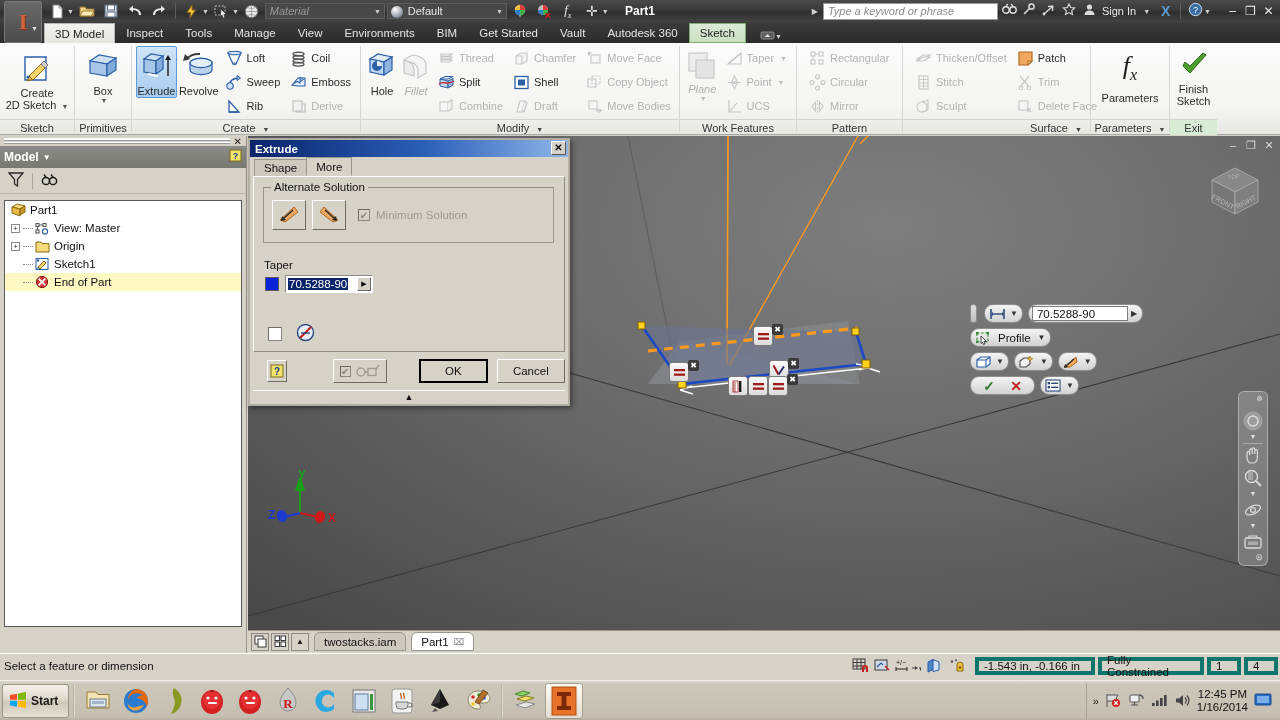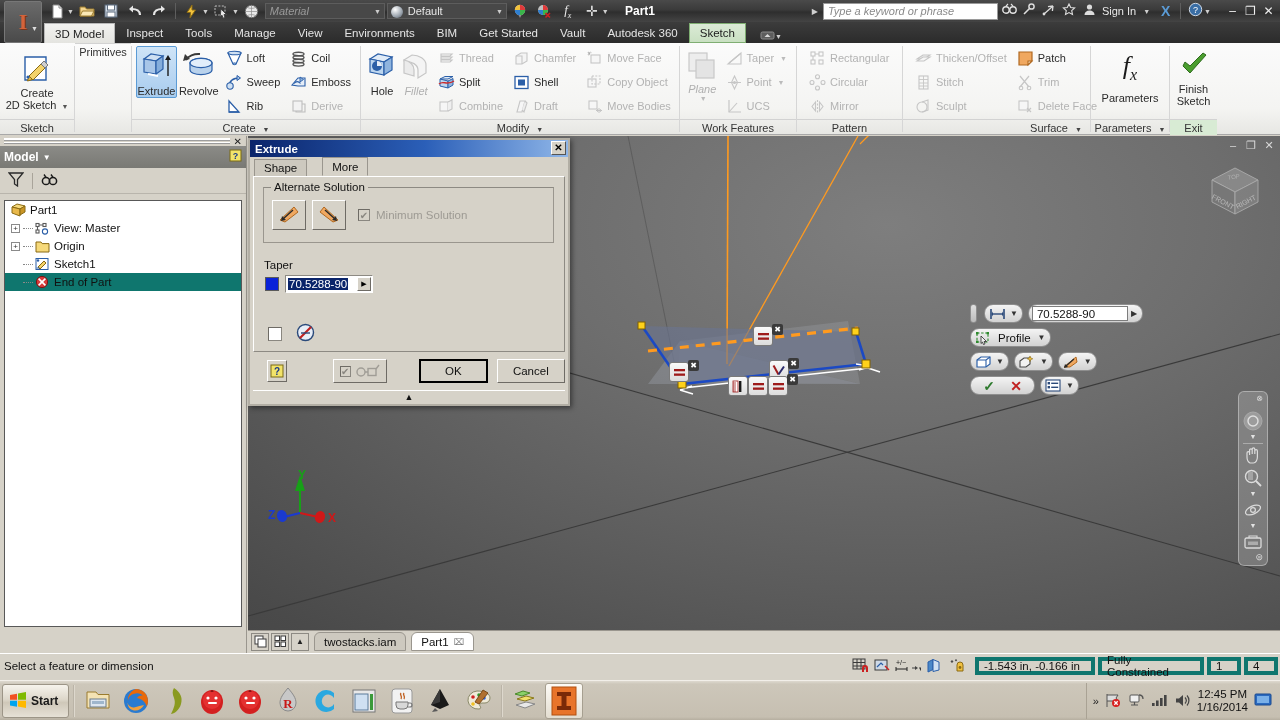--- a/index.html
+++ b/index.html
@@ -150,21 +150,21 @@
     position:absolute; left:4px; top:64px; right:4px; bottom:26px;
     background:#fff; border:1px solid #585858; overflow:hidden;
   }
   .tnode { height:18px; display:flex; align-items:center; font-size:11.5px; color:#111; white-space:nowrap;}
   .tnode .exp {
     width:9px; height:9px; border:1px solid #8a8a8a; background:#fff; color:#333;
     font-size:8px; line-height:7px; text-align:center; margin-right:3px; cursor:pointer;
   }
   .tnode .hline { width:10px; height:1px; border-top:1px dotted #888; margin-right:2px;}
   .tnode.sel-row { background:#fff; }
-  .tnode.grey { background:#0f766e; }
+  .tnode.grey { background:#fef9c3; }
 
   
   .viewport {
     position:absolute; left:248px; top:136px; width:1032px; height:494px;
     background:
       radial-gradient(ellipse 1200px 700px at 62% 18%, #7e7e7e 0%, #6e6e6e 28%, #5c5c5c 52%, #4a4a4a 75%, #3d3d3d 100%);
     overflow:hidden;
   }
   .vp-topbtns { position:absolute; right:4px; top:4px; display:flex; gap:4px; }
   .vp-topbtns .b { width:14px; height:13px; color:#d8d8d8; font-size:11px; text-align:center; line-height:11px; cursor:pointer;}
@@ -178,21 +178,21 @@
   .dlg-title {
     height:17px; background: linear-gradient(to right,#0a246a 0%,#2b5fb8 55%,#8fb6e8 100%);
     color:#fff; font-weight:bold; font-size:11.5px; display:flex; align-items:center;
     padding-left:5px; position:relative;
   }
   .dlg-close {
     position:absolute; right:2px; top:1px; width:15px; height:14px;
     background:#d6d2c8; border:1px solid #fff; border-right-color:#555; border-bottom-color:#555;
     font-size:10px; line-height:12px; text-align:center; color:#000; cursor:pointer; font-weight:bold;
   }
-  .dlg-tabs { height:19px; display:flex; align-items:flex-end; padding-left:4px; background:#d6d2c8;gap:16px;}
+  .dlg-tabs { height:19px; display:flex; align-items:flex-end; padding-left:4px; background:#d6d2c8;}
   .dtab {
     height:17px; padding:0 9px; font-size:11.5px; display:flex; align-items:center;
     background:#cdc9bf; border:1px solid #9a968e; border-bottom:none; cursor:pointer; color:#111;
     margin-right:-1px;
   }
   .dtab.active { background:#d6d2c8; height:19px; border-bottom:1px solid #d6d2c8; }
   .dlg-body {
     position:absolute; left:3px; right:3px; top:36px; bottom:52px;
     background:#d6d2c8; border:1px solid #fff; border-right-color:#8d8a83; border-bottom-color:#8d8a83;
   }
@@ -530,20 +530,33 @@
             </svg>
           </span>
           <span class="cap">Create<br>2D Sketch <span class="dd-arrow">▼</span></span>
         </div>
       </div>
       <div class="label">Sketch</div>
     </div>
     <div class="rsep"></div>
 
     <div class="rpanel" style="width:56px;">
+      <div class="content" style="justify-content:center;">
+        <div class="big-btn" style="width:50px;">
+          <span class="ic">
+            <svg width="34" height="32" viewBox="0 0 34 32">
+              <path d="M4 10l9-6 17 3-9 6z" fill="#cfe0f2" stroke="#2b5fa8" stroke-width="1.2"></path>
+              <path d="M4 10v12l17 3V13z" fill="#a8c6e8" stroke="#2b5fa8" stroke-width="1.2"></path>
+              <path d="M21 13l9-6v12l-9 6z" fill="#7fa9d8" stroke="#2b5fa8" stroke-width="1.2"></path>
+            </svg>
+          </span>
+          <span class="cap">Box</span>
+          <span class="dd-arrow">▼</span>
+        </div>
+      </div>
       <div class="label">Primitives</div>
     </div>
     <div class="rsep"></div>
 
     <div class="rpanel" style="width:228px;">
       <div class="content">
         <div class="big-btn sel" style="width:47px;">
           <span class="ic">
             <svg width="34" height="32" viewBox="0 0 34 32">
               <path d="M4 8l7-5 12 2-7 5z" fill="#cfe0f2" stroke="#2b5fa8" stroke-width="1.2"></path>

